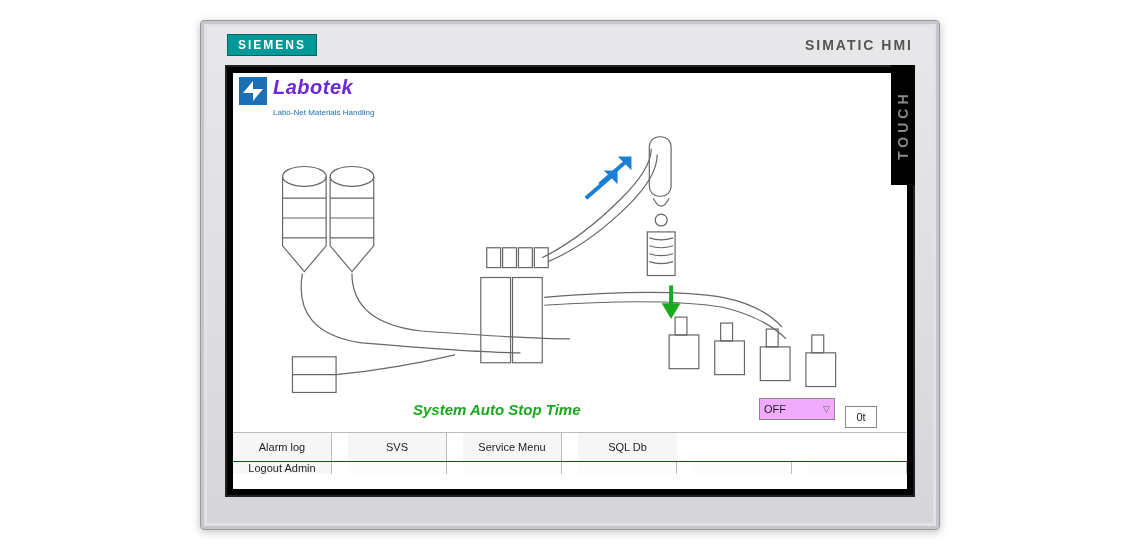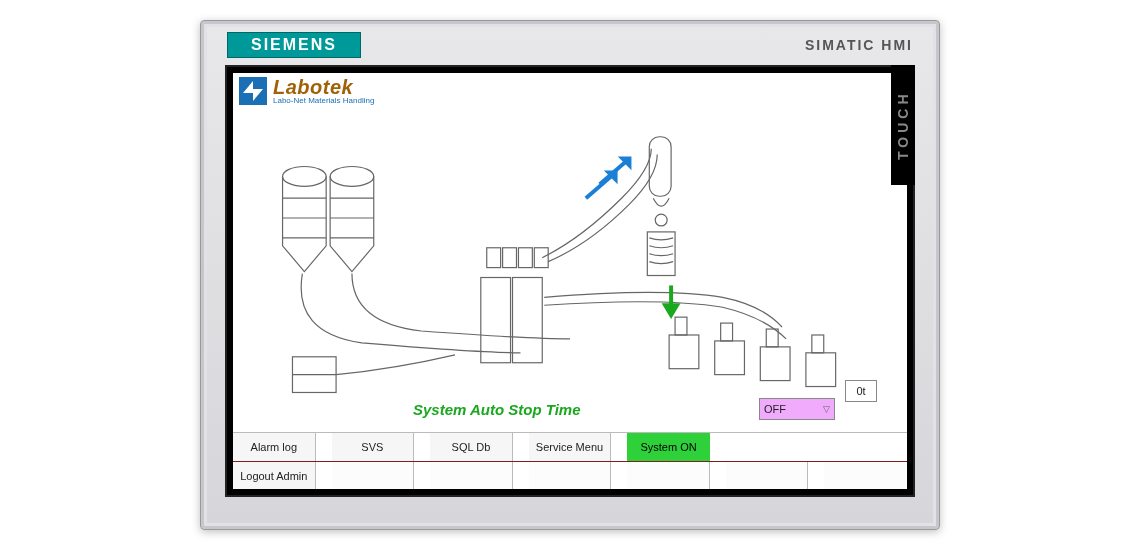--- a/index.html
+++ b/index.html
@@ -25,24 +25,24 @@
   .frame-topbar {
     height: 34px;
     display: flex;
     align-items: center;
     justify-content: space-between;
     padding: 0 16px 6px 16px;
   }
   .siemens-badge {
     background: #009999;
     color: #fff;
-    font-size: 16px;
+    font-size: 12px;
     font-weight: bold;
     letter-spacing: 2px;
-    padding: 3px 23px;
+    padding: 3px 10px;
     border: 1px solid #066;
   }
   .simatic-label {
     color: #555;
     font-size: 14px;
     letter-spacing: 2px;
     font-weight: 700;
   }
   .screen-outer {
     width: 690px;
@@ -99,30 +99,30 @@
   }
   .logo-mark::before {
     content: "";
     position: absolute;
     inset: 4px;
     background: #fff;
     clip-path: polygon(0 60%, 50% 0, 50% 40%, 100% 40%, 50% 100%, 50% 60%);
   }
   .logo-text-block { display:flex; flex-direction:column; line-height:1; }
   .logo-text {
-    color: #a16207;
+    color: #6d28d9;
     font-size: 20px;
     font-weight: bold;
     font-style: italic;
     letter-spacing: 0.5px;
   }
   .logo-sub {
     color: #1b6fb5;
     font-size: 8px;
-    margin-top: 0;
+    margin-top: 12px;
   }
   .title-block {
     flex: 1;
     text-align: center;
     padding-top: 2px;
   }
   .timestamp { font-size: 11px; }
   .page-title { font-size: 20px; font-weight: 400; font-family: Georgia, serif; }
   .diagram-area {
     flex: 1;
@@ -150,34 +150,34 @@
     display: flex;
     align-items: center;
     justify-content: space-between;
     padding: 0 4px;
     font-size: 11px;
   }
   .auto-stop-select .chev { font-size: 9px; color:#666; }
   .auto-stop-value {
     position: absolute;
     right: 30px;
-    bottom: 30px;
+    bottom: 4px;
     width: 32px;
     height: 22px;
     border: 1px solid #888;
     background: #fff;
     display: flex;
     align-items: center;
     justify-content: center;
     font-size: 11px;
   }
   .button-rows { border-top: 1px solid #bbb; }
   .button-row {
     display: grid;
-    grid-template-columns: repeat(7, 1fr);
+    grid-template-columns: repeat(6, 1fr);
     height: 28px;
     gap: 16px;
   }
   .button-row + .button-row { border-top:1px solid #7f1d1d; }
   .hmi-btn {
     border-right: 1px solid #bbb;
     display: flex;
     align-items: center;
     justify-content: center;
     font-size: 11px;
@@ -293,23 +293,22 @@
           <span class="chev">▽</span>
         </div>
 
         <div class="auto-stop-value">0t</div>
       </div>
 
       <div class="button-rows">
         <div class="button-row" id="row1">
             <div class="hmi-btn">Alarm log</div>
             <div class="hmi-btn">SVS</div>
+            <div class="hmi-btn">Service Menu</div>
             <div class="hmi-btn">SQL Db</div>
-            <div class="hmi-btn">Service Menu</div>
-            <div class="hmi-btn on">System ON</div>
           </div>
         <div class="button-row" id="row2">
             <div class="hmi-btn">Logout  Admin</div>
             <div class="hmi-btn empty"></div>
             <div class="hmi-btn empty"></div>
             <div class="hmi-btn empty"></div>
             <div class="hmi-btn empty"></div>
             <div class="hmi-btn empty"></div>
             <div class="hmi-btn empty"></div>
           </div>

